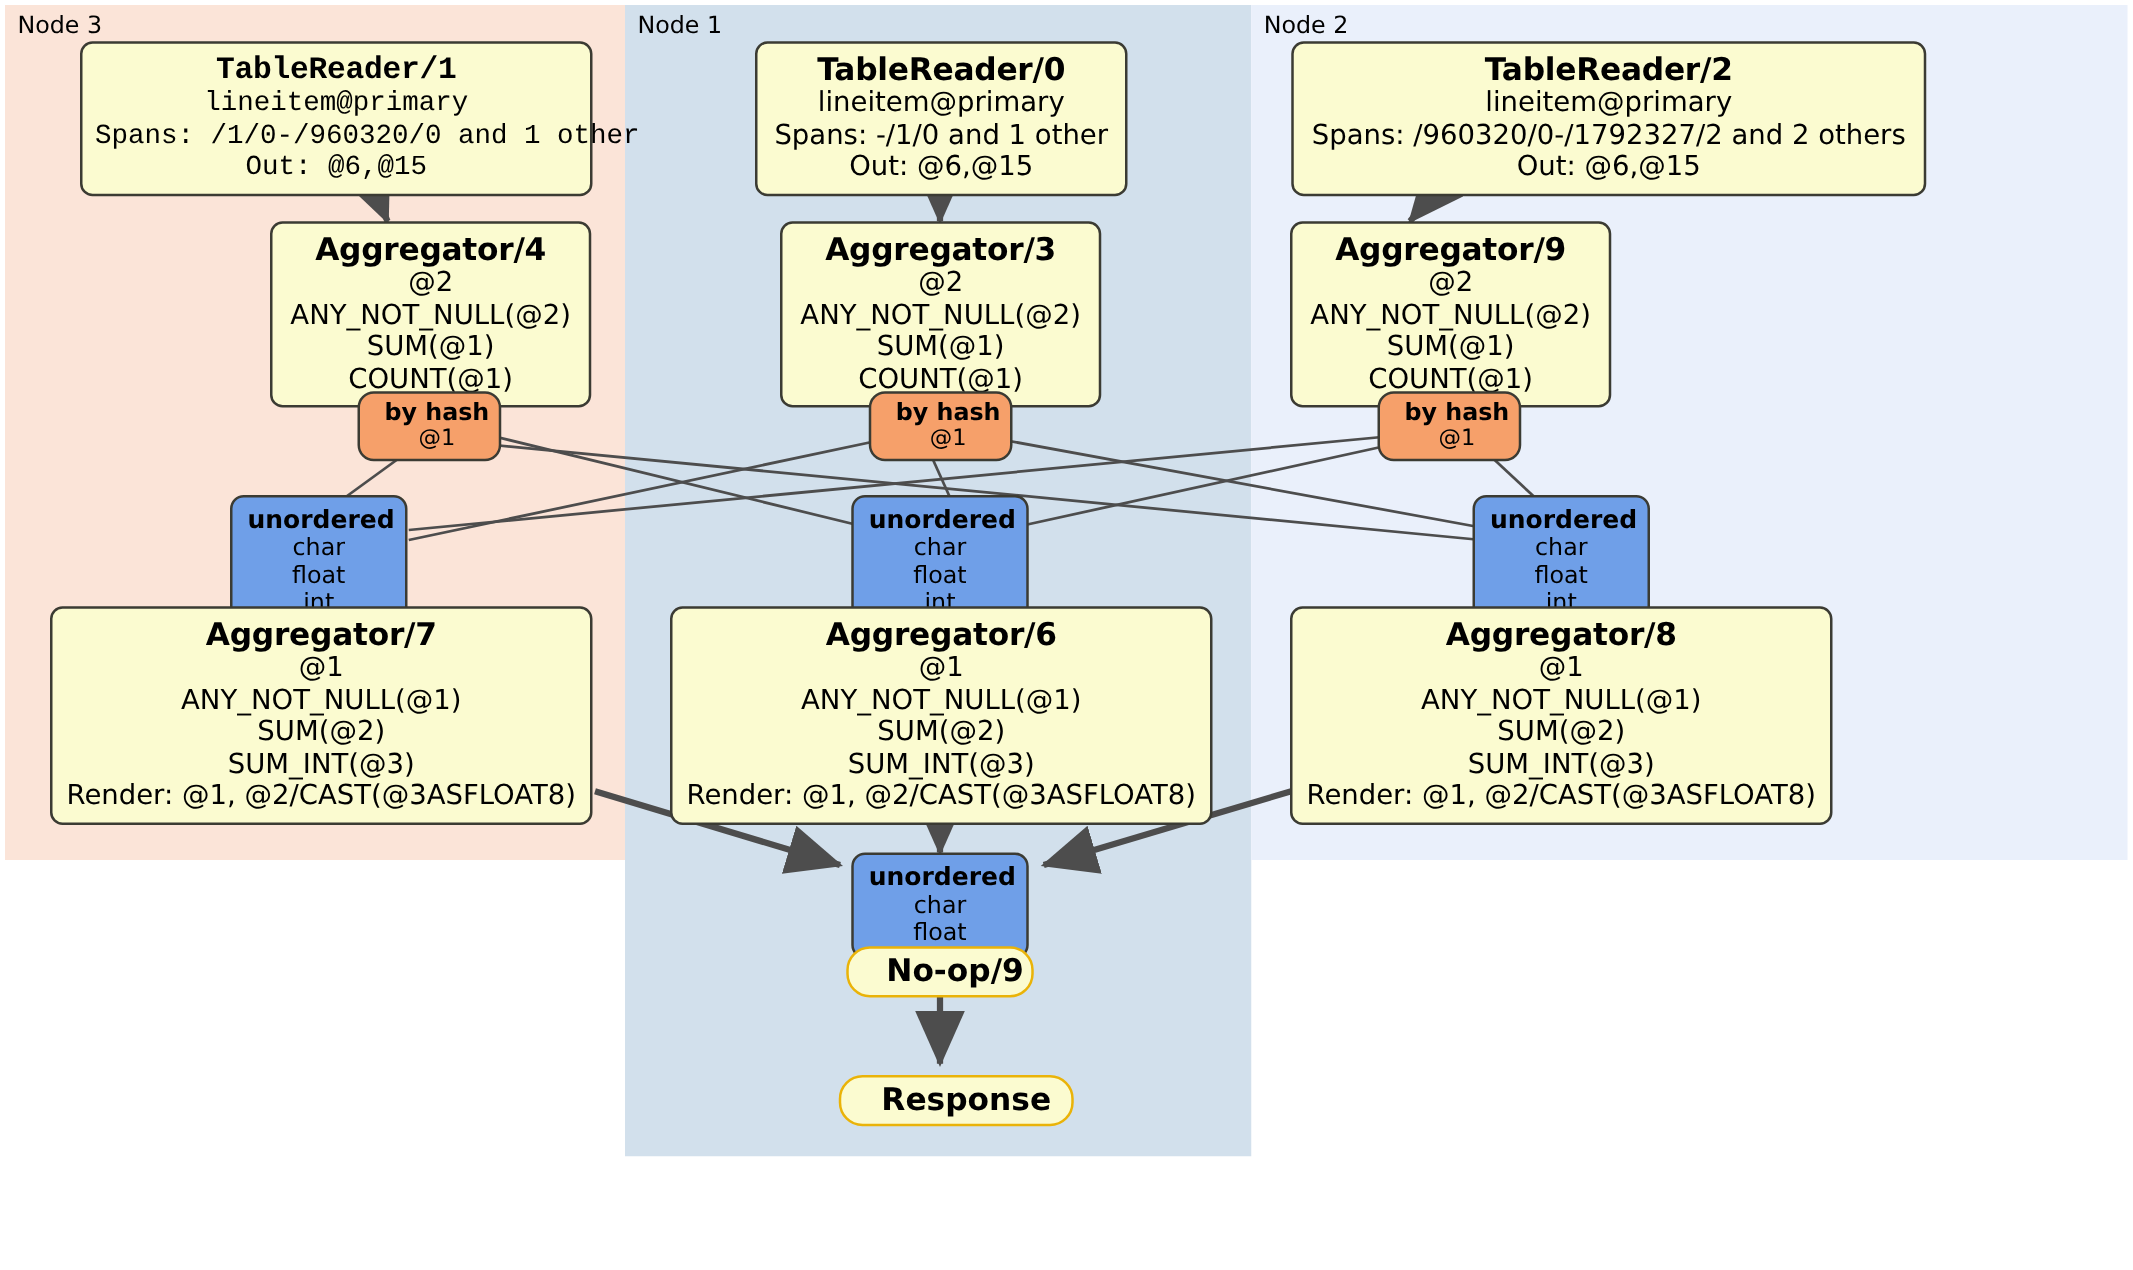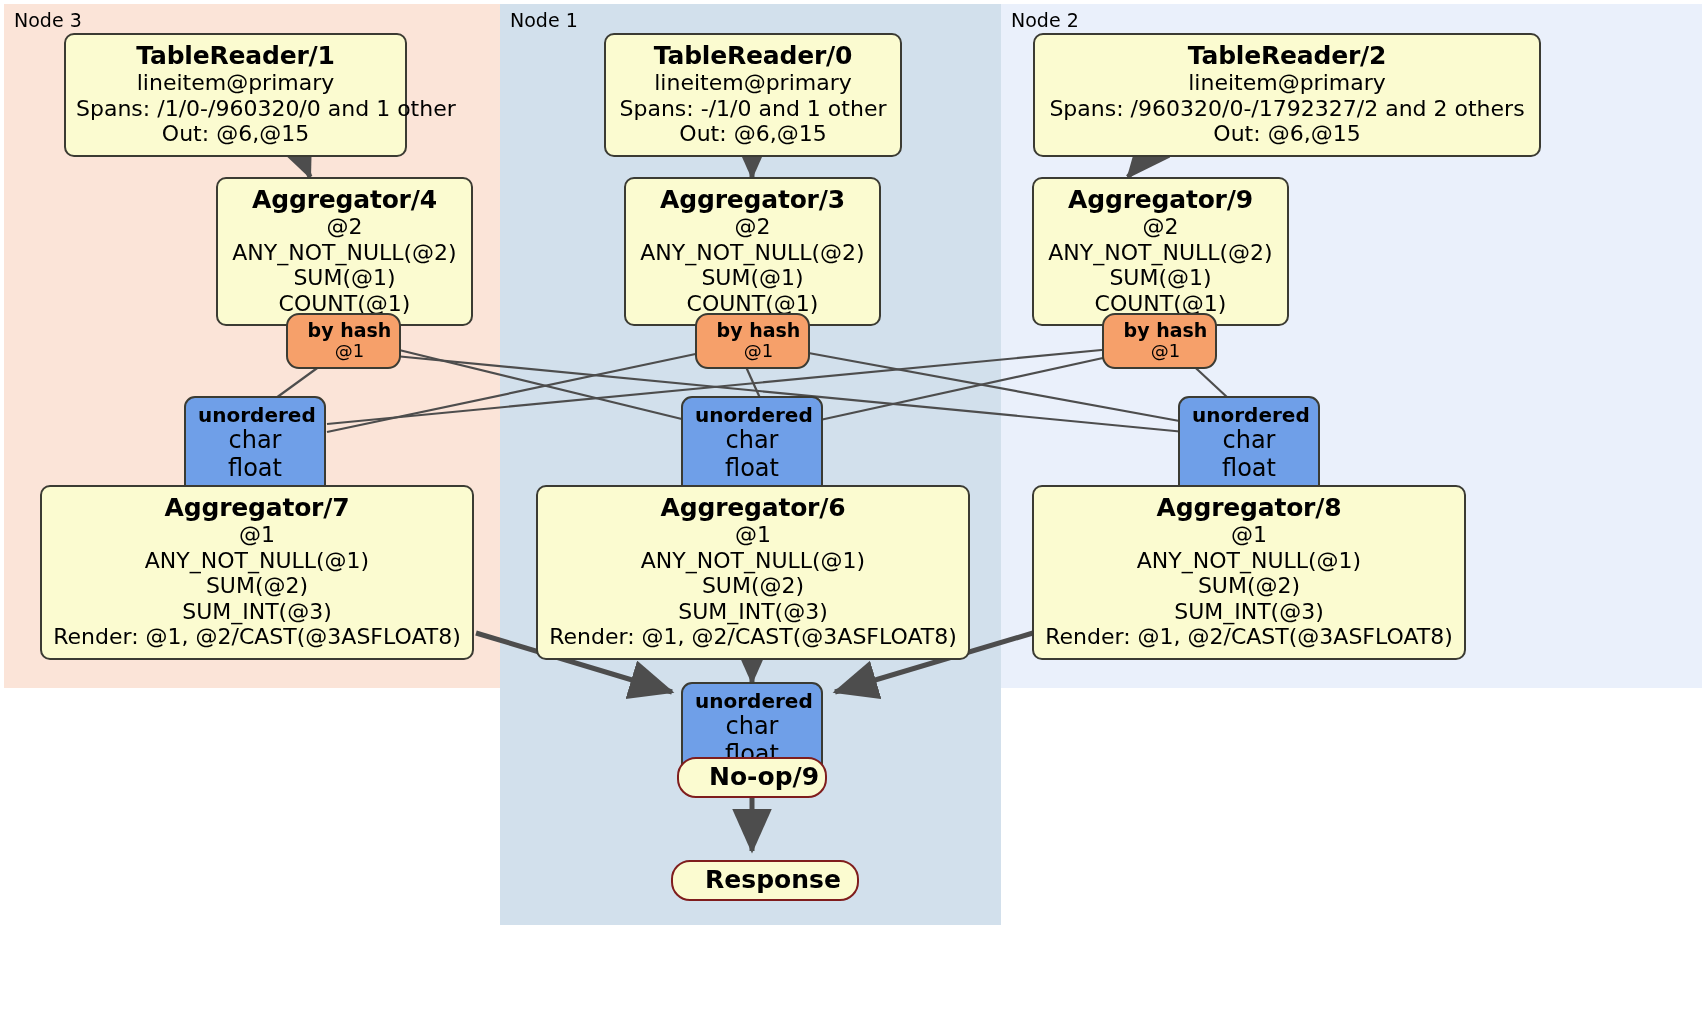--- a/index.html
+++ b/index.html
@@ -89,27 +89,27 @@
     border-radius: 11px;
     font-size: 18px;
     padding: 6px 12px 8px 12px;
   }
   .sync .title {
     font-weight: bold;
     font-size: 20px;
     white-space: nowrap;
   }
   .sync .detail {
-    font-size: 24px;
+    font-size: 19px;
     white-space: nowrap;
     text-align: center;
   }
   .terminal {
     background: #fbfbd0;
-    border: 2px solid #7f1d1d;
+    border: 2px solid #eab308;
     border-radius: 19px;
     padding: 3px 14px 5px 30px;
   }
   .terminal .title {
     font-weight: bold;
     font-size: 25px;
     white-space: nowrap;
   }
 </style>
 </head>
@@ -155,21 +155,21 @@
       </g>
 
       <path d="M476,633 L672,692" stroke-width="5" marker-end="url(#arrowThick)"></path>
       <path d="M752,655 L752,682" stroke-width="5" marker-end="url(#arrowThick)"></path>
       <path d="M1033,633 L835,692" stroke-width="5" marker-end="url(#arrowThick)"></path>
 
       <path d="M752,790 L752,851" stroke-width="5" marker-end="url(#arrowThick)"></path>
     </g>
   </svg>
 
-  <div class="node proc" style="left:64px; top:33px; width:343px;">
+  <div class="node proc" style="left:64px; top:33px; width:410px;font-family:Liberation Mono, monospace;">
     <div class="title">TableReader/1</div>
     <div class="detail">lineitem@primary</div>
     <div class="detail">Spans: /1/0-/960320/0 and 1 other</div>
     <div class="detail">Out: @6,@15</div>
   </div>
 
   <div class="node proc" style="left:604px; top:33px; width:298px;">
     <div class="title">TableReader/0</div>
     <div class="detail">lineitem@primary</div>
     <div class="detail">Spans: -/1/0 and 1 other</div>

